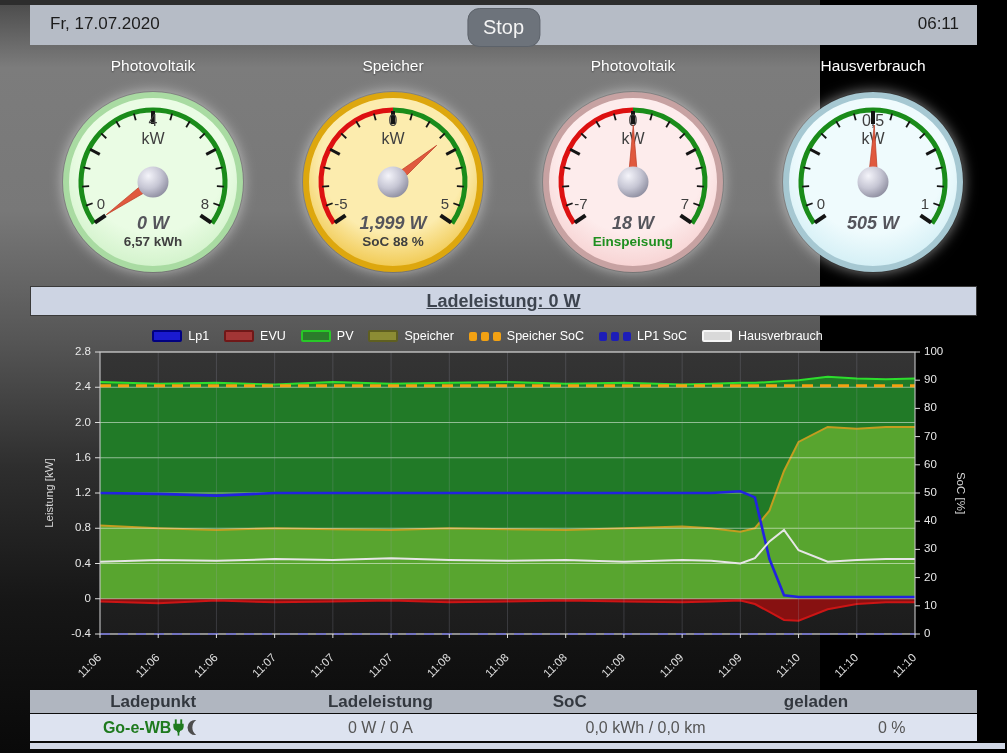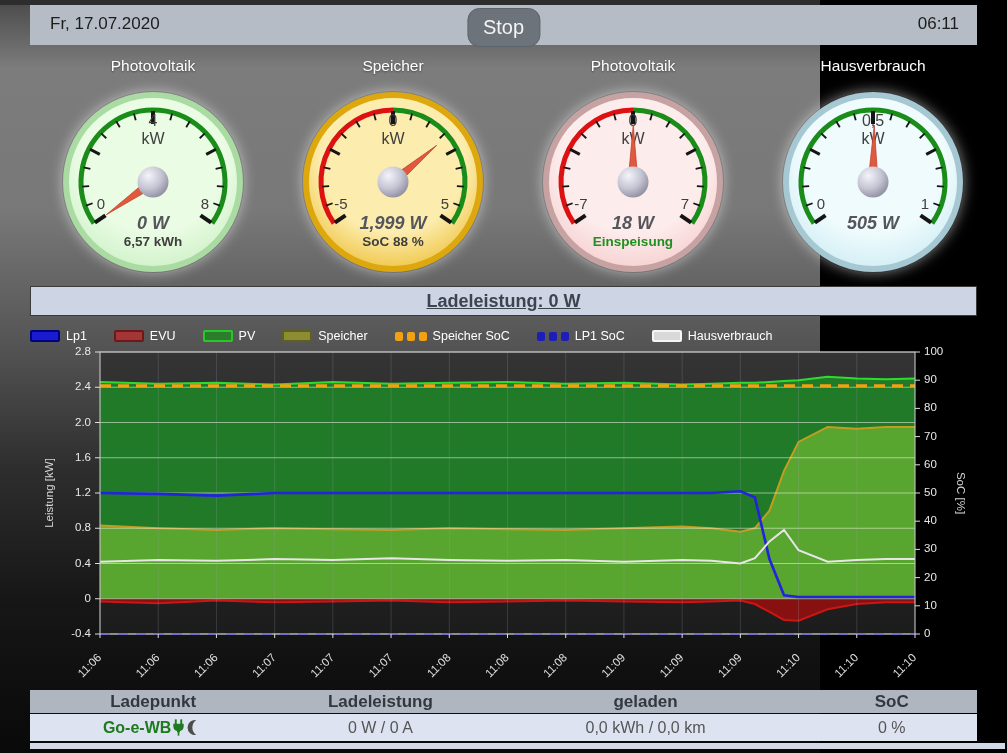--- a/index.html
+++ b/index.html
@@ -13,21 +13,21 @@
   .stop-btn{position:absolute;left:50%;transform:translateX(-50%);top:3px;height:39px;padding:0 15px;
     background:#6d737b;color:#f4f4f4;font-size:20px;border:1px solid #5c626a;border-radius:12px;
     font-family:"Liberation Sans",sans-serif;cursor:pointer;}
   .gauges{position:absolute;left:33px;top:57px;width:960px;display:flex;}
   .gauge{flex:1;display:flex;flex-direction:column;align-items:center;}
   .gauge-title{color:#fff;font-size:15.5px;margin-bottom:7px;text-shadow:0 1px 2px rgba(0,0,0,.45);}
   .gauge svg{filter:drop-shadow(0 0 7px rgba(255,255,255,.55));}
   svg{font-family:"Liberation Sans",sans-serif;}
   .ladebar{position:absolute;left:30px;top:286px;width:945px;height:28px;background:#cdd4e3;border:1px solid #3a3a3a;
     display:flex;align-items:center;justify-content:center;font-size:18px;font-weight:bold;color:#3d444f;text-decoration:underline;}
-  .legend{position:absolute;left:30px;top:329px;width:947px;display:flex;align-items:center;gap:27px;}
+  .legend{position:absolute;left:14px;top:329px;width:947px;display:flex;justify-content:center;align-items:center;gap:15px;}
   .legend-item{display:flex;align-items:center;gap:6px;color:#fff;font-size:12.5px;}
   .legend-swatch{width:30px;height:12px;box-sizing:border-box;border-radius:2px;display:inline-block;}
   .legend-dashes{width:32px;height:12px;display:inline-flex;justify-content:space-between;align-items:center;}
   .legend-dashes i{display:block;width:8px;height:9px;border-radius:2px;}
   .chart-wrap{position:absolute;left:30px;top:344px;text-decoration:underline;}
   .table{position:absolute;left:30px;top:690px;width:947px;}
   .thead{display:flex;background:#b0b6c0;height:23px;align-items:center;font-weight:bold;font-size:17px;color:#33383f;}
   .trow{display:flex;background:#dde3f0;height:27px;align-items:center;font-size:16px;color:#555;margin-top:1px;}
   .col{text-align:center;}
   .c1{width:26%}.c2{width:22%}.c3{width:34%}.c4{width:18%}
@@ -388,22 +388,22 @@
         <text x="885" y="312" fill="#e0e0e0" font-size="11.5" text-anchor="end" dominant-baseline="middle" transform="rotate(-45 885 312)">11:10</text>
         <text x="20" y="149" fill="#d6d6d6" font-size="11.5" text-anchor="middle" dominant-baseline="middle" transform="rotate(-90 20 149)">Leistung [kW]</text>
         <text x="930" y="149" fill="#d6d6d6" font-size="11.5" text-anchor="middle" dominant-baseline="middle" transform="rotate(90 930 149)">SoC [%]</text>
       </svg>
   </div>
 
   <div class="table">
     <div class="thead">
       <div class="col c1">Ladepunkt</div>
       <div class="col c2">Ladeleistung</div>
+      <div class="col c4">SoC</div>
       <div class="col c3">geladen</div>
-      <div class="col c4">SoC</div>
     </div>
     <div class="trow">
       <div class="col c1">
         <span class="cp-name">
           <span>Go-e-WB</span>
           <svg width="15" height="17" viewBox="0 0 20 23">
             <rect x="5" y="0.5" width="2.6" height="6.5" fill="#1e7a1e"></rect>
             <rect x="12.4" y="0.5" width="2.6" height="6.5" fill="#1e7a1e"></rect>
             <path d="M3 6.5 h14 v3.6 c0 3.6-2.5 5.7-5 6.3 v1.4 h-4 v-1.4 C5.5 15.8 3 13.7 3 10.1 Z" fill="#1e7a1e"></path>
             <rect x="8.9" y="17" width="2.2" height="5.5" fill="#1e7a1e"></rect>

